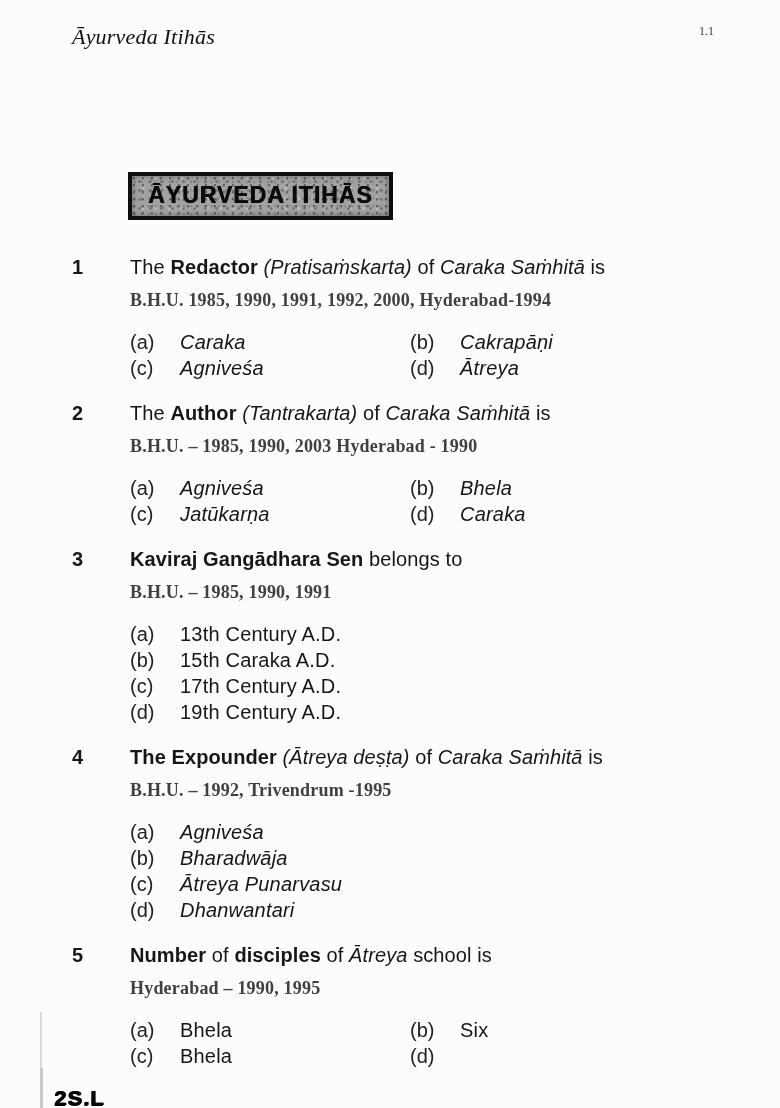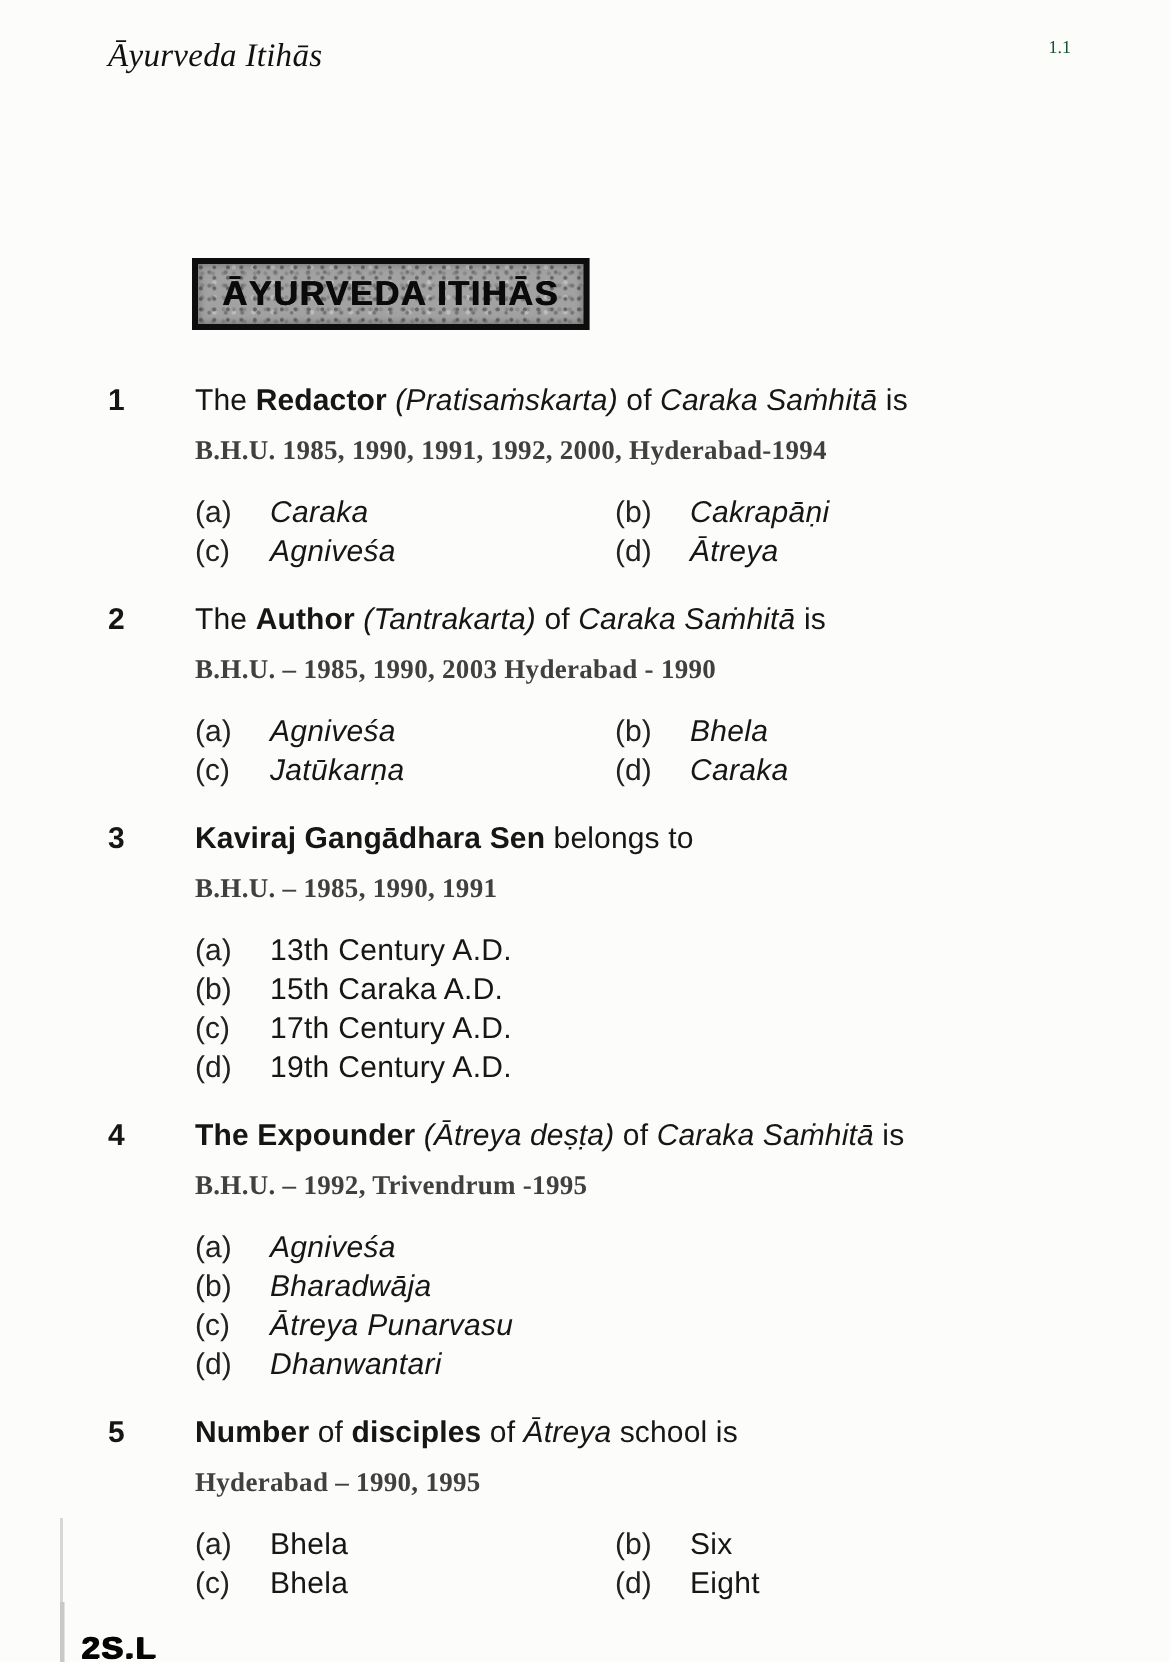--- a/index.html
+++ b/index.html
@@ -248,21 +248,20 @@
           <div class="opt">
             <span class="opt-label">(b)</span>
             <span class="opt-text">Six</span>
           </div>
           <div class="opt">
             <span class="opt-label">(c)</span>
             <span class="opt-text">Bhela</span>
           </div>
           <div class="opt">
             <span class="opt-label">(d)</span>
-            <span class="opt-text">Eight</span>
           </div>
         </div>
       </div>
     </div>
   </div>
 
 <div class="footer-mark">2S.L</div>
 
 <div class="edge-shadow-left"></div>
 <div class="edge-shadow-bottom"></div>

